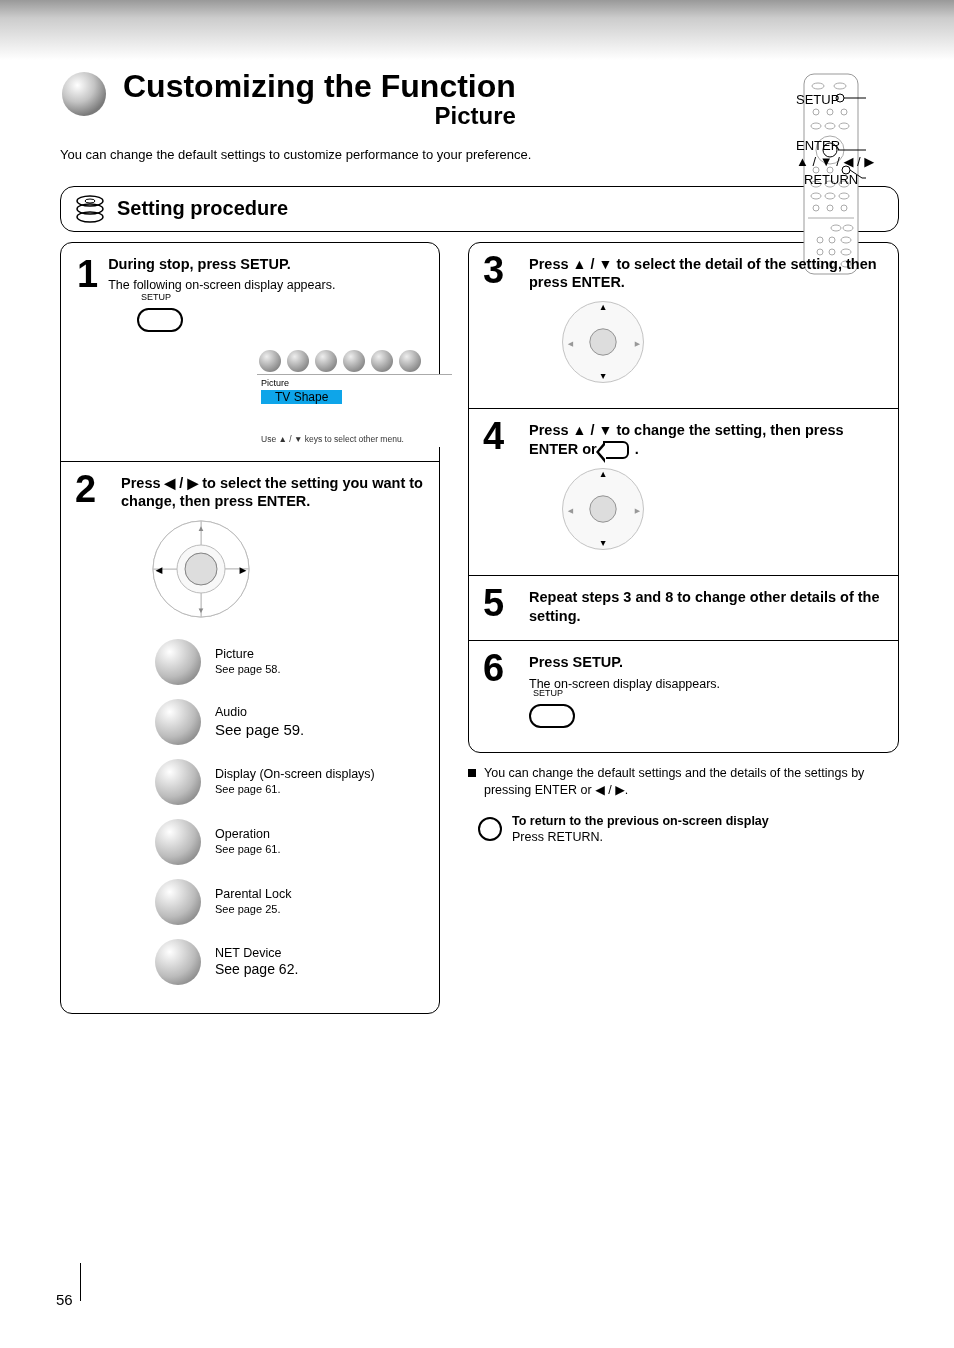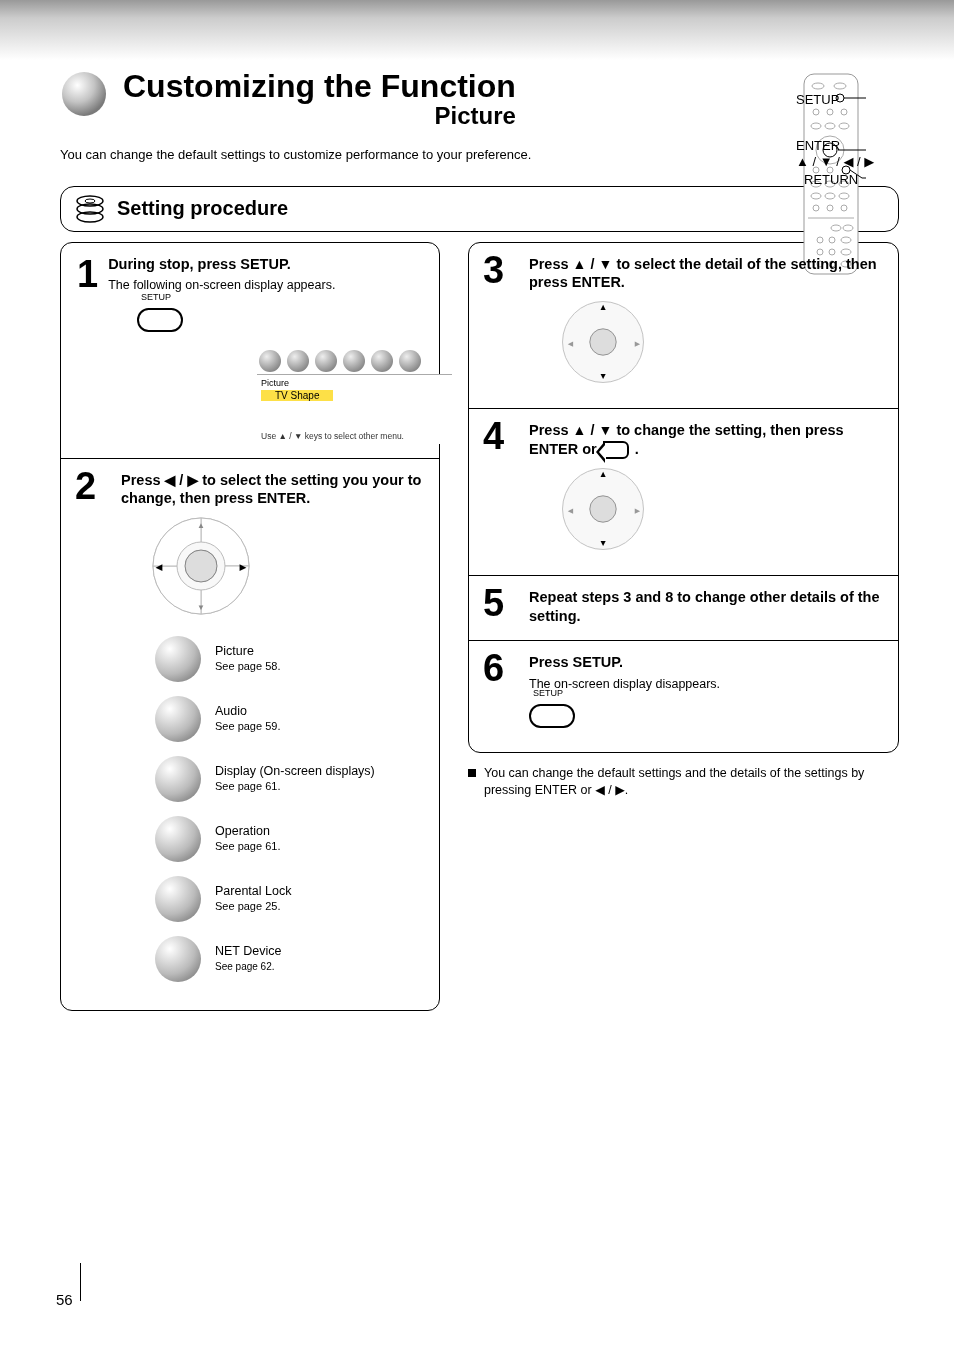--- a/index.html
+++ b/index.html
@@ -144,23 +144,23 @@
     background: radial-gradient(circle at 35% 30%, #eee, #888 75%, #555);
     display: inline-block;
   }
   .osd-text {
     border-top: 1px solid #aaa;
     padding: 3px 4px;
     background: #fff;
   }
   .osd-text .osd-hilite {
     display: inline-block;
-    background: #fde047;
+    background: #0ea5e9;
     padding: 0 14px;
-    font-size: 10px;
+    font-size: 12px;
     margin: 2px 0;
   }
   .osd-text .osd-small { font-size: 8.5px; color: #333; }
   .dpad {
     margin: 8px auto 10px 30px;
     width: 100px;
     height: 100px;
   }
   .dpad-small {
     margin: 6px 0 4px 30px;
@@ -387,21 +387,21 @@
             <div style="height:28px;"></div>
             <div class="osd-small">Use ▲ / ▼  keys to select other menu.</div>
           </div>
         </div>
       </div>
 
       <div class="step">
         <span class="step-num">2</span>
         <div class="step-head">
           <span>Press </span><span class="sym">◀</span><span> / </span><span class="sym">▶</span>
-          <span> to select the setting you your to change, then press ENTER.</span>
+          <span> to select the setting you want to change, then press ENTER.</span>
         </div>
 
         <svg class="dpad" viewBox="0 0 100 100">
           <circle cx="50" cy="50" r="48" fill="#f8f8f8" stroke="#bbb"></circle>
           <path d="M50,2 A48,48 0 0,1 98,50 L74,50 A24,24 0 0,0 50,26 Z" fill="#fff" stroke="#bbb"></path>
           <path d="M98,50 A48,48 0 0,1 50,98 L50,74 A24,24 0 0,0 74,50 Z" fill="#fff" stroke="#bbb"></path>
           <path d="M50,98 A48,48 0 0,1 2,50 L26,50 A24,24 0 0,0 50,74 Z" fill="#fff" stroke="#bbb"></path>
           <path d="M2,50 A48,48 0 0,1 50,2 L50,26 A24,24 0 0,0 26,50 Z" fill="#fff" stroke="#bbb"></path>
           <circle cx="50" cy="50" r="16" fill="radial-gradient"></circle>
           <circle cx="50" cy="50" r="16" fill="#ddd" stroke="#888"></circle>
@@ -415,37 +415,37 @@
           </g>
         </svg>
 
         <div class="icon-list">
           <div class="row">
             <div class="ball"></div>
             <div class="txt"><span>Picture</span> <span class="em"></span><br><span style="font-size:11px;">See page <span>58</span>.</span></div>
           </div>
           <div class="row">
             <div class="ball"></div>
-            <div class="txt"><span>Audio</span><br><span style="font-size:11px;">See page <span>59</span>.</span></div>
+            <div class="txt"><span>Audio</span><br><span style="font-size:15px;">See page <span>59</span>.</span></div>
           </div>
           <div class="row">
             <div class="ball"></div>
             <div class="txt"><span>Display (On-screen displays)</span><br><span style="font-size:11px;">See page <span>61</span>.</span></div>
           </div>
           <div class="row">
             <div class="ball"></div>
             <div class="txt"><span>Operation</span><br><span style="font-size:11px;">See page <span>61</span>.</span></div>
           </div>
           <div class="row">
             <div class="ball"></div>
             <div class="txt"><span>Parental Lock</span><br><span style="font-size:11px;">See page <span>25</span>.</span></div>
           </div>
           <div class="row">
             <div class="ball"></div>
-            <div class="txt"><span>NET Device</span><br><span style="font-size:10px;">See page <span>62</span>.</span></div>
+            <div class="txt"><span>NET Device</span><br><span style="font-size:14px;">See page <span>62</span>.</span></div>
           </div>
         </div>
       </div>
     </div>
 
     <div style="flex:1;">
       <div class="col">
 
         <div class="step">
           <span class="step-num">3</span>
@@ -505,20 +505,25 @@
             <span style="font-size:9px;position:absolute;left:4px;top:-10px;">SETUP</span>
           </div>
         </div>
       </div>
 
       <div class="note">
         <span class="sq"></span>
         <span>You can change the default settings and the details of the settings by pressing ENTER or ◀ / ▶.</span>
       </div>
 
+      <div class="return-row" style="margin-left:10px;margin-top:14px;">
+        <span class="return-circle"></span>
+        <div class="rt" style="white-space:pre-line;"><b>To return to the previous on-screen display</b>
+Press RETURN.</div>
+      </div>
 
     </div>
   </div>
 
 </div>
 
 <div class="page-num">56</div>
 <div class="page-rule"></div>
 
 </body></html>

